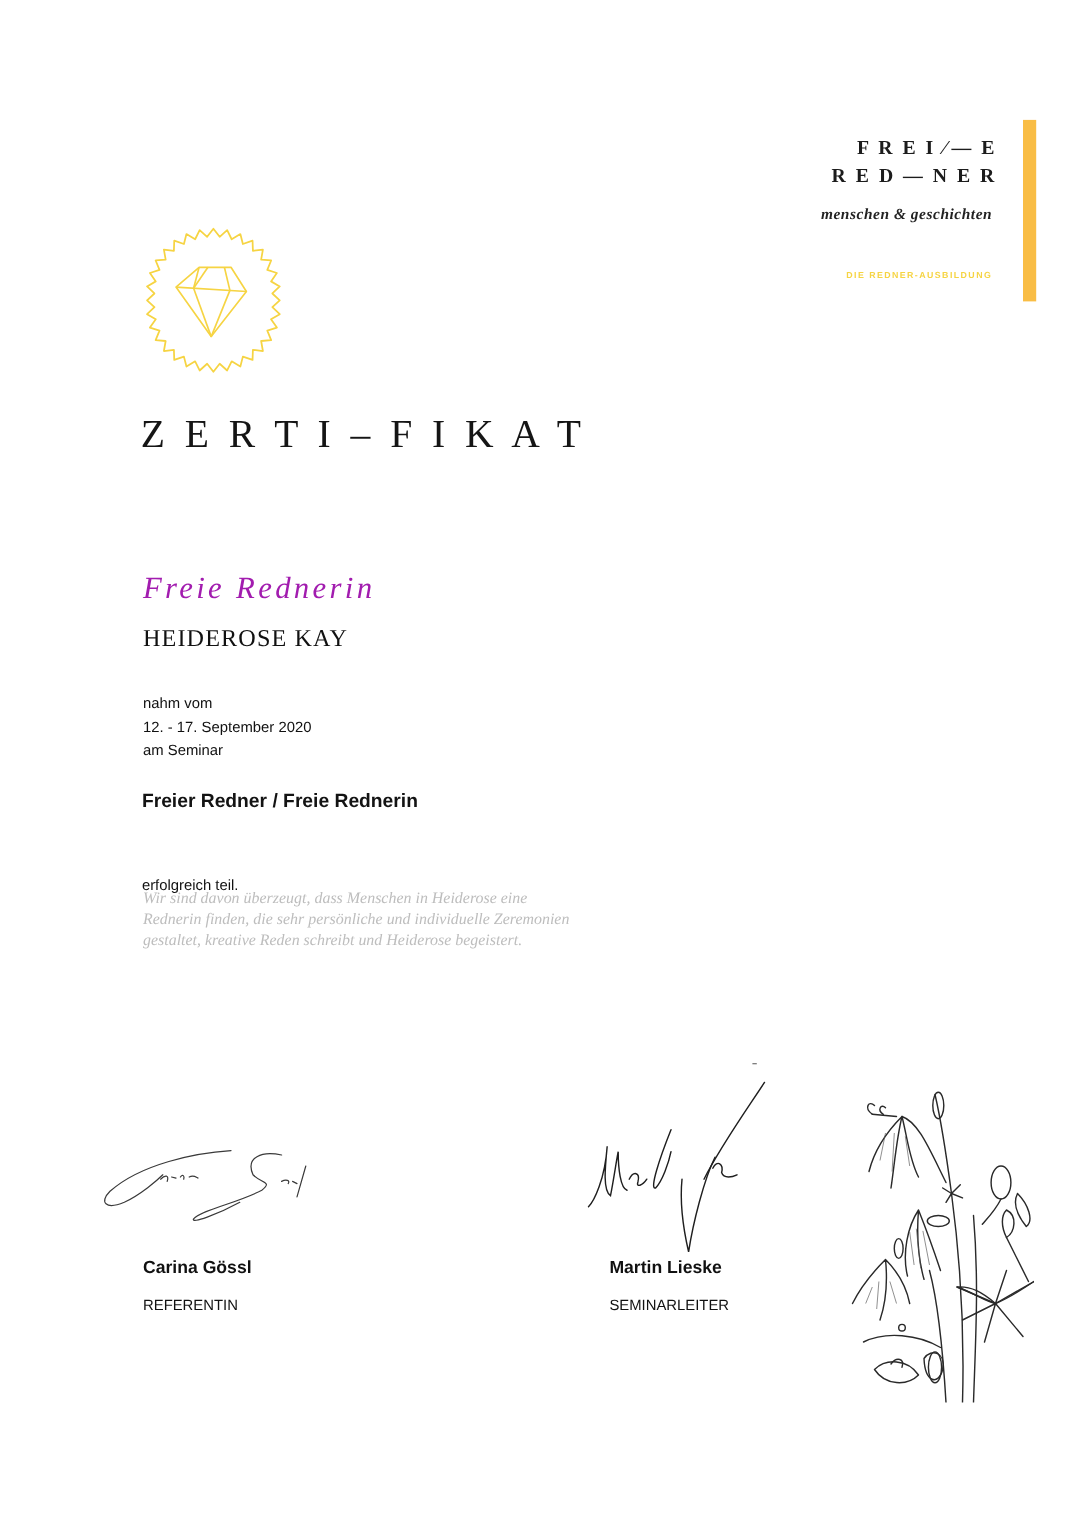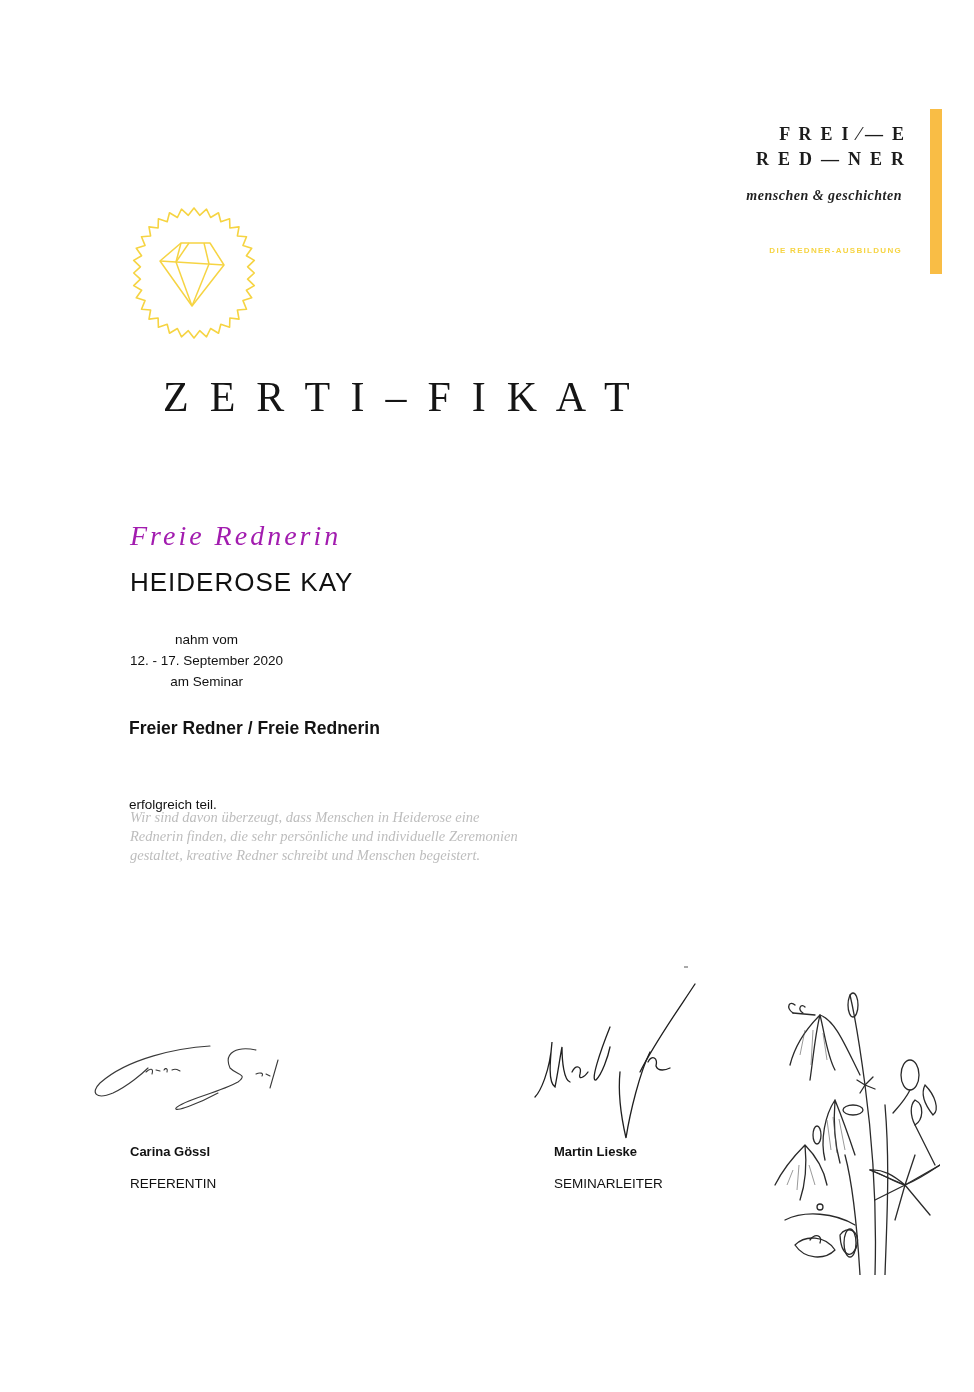--- a/index.html
+++ b/index.html
@@ -36,37 +36,36 @@
       text-align: right;
     }
     .accent-bar {
       background: #f9bd45;
       width: 12px;
     }
 
     
     .title {
       font-family: "Liberation Serif", serif;
-      font-size: 42px;
+      font-size: 36px;
       color: #151515;
       white-space: pre;
       letter-spacing: 0;
-      margin-left: 35px;
     }
 
     .role {
       font-family: "Liberation Serif", serif;
       font-style: italic;
       font-size: 28px;
       letter-spacing: 3px;
       color: #a21caf;
     }
     .name {
-      font-family: Liberation Sans, sans-serif;
-      font-size: 26px;
+      font-family: Liberation Serif, serif;
+      font-size: 22px;
       letter-spacing: 1px;
       color: #111;
     }
     .small {
       font-family: "Liberation Sans", sans-serif;
       font-size: 13.5px;
       line-height: 21px;
       color: #111;
     }
     .course {
@@ -80,21 +79,21 @@
       font-family: "Liberation Serif", serif;
       font-style: italic;
       font-size: 14.5px;
       line-height: 19px;
       color: #bdbdbd;
       width: 400px;
     }
     .sig-name {
       font-family: "Liberation Sans", sans-serif;
       font-weight: bold;
-      font-size: 13px;
+      font-size: 16px;
       color: #111;
     }
     .sig-role {
       font-family: "Liberation Sans", sans-serif;
       font-size: 13.5px;
       color: #111;
       margin-top: 17px;
     }
   </style>
 </head>
@@ -120,31 +119,31 @@
     </g>
   </svg>
 </div>
 
 <div class="abs title" style="left:128px; top:373px;">Z  E  R  T  I  –  F  I  K  A  T</div>
 
 <div class="abs role" style="left:130px; top:520px;">Freie Rednerin</div>
 
 <div class="abs name" style="left:130px; top:567px;">HEIDEROSE KAY</div>
 
-<div class="abs small" style="left:130px; top:629px;text-align:center;">
+<div class="abs small" style="left:130px; top:629px;">
   <div>nahm vom</div>
   <div>12. - 17. September 2020</div>
   <div>am Seminar</div>
 </div>
 
 <div class="abs course" style="left:129px; top:718px;">Freier Redner / Freie Rednerin</div>
 
 <div class="abs small" style="left:129px; top:794px;text-align:right;">erfolgreich teil.</div>
 
-<div class="abs quote" style="left:130px; top:808px;">Wir sind davon überzeugt, dass Menschen in Heiderose eine Rednerin finden, die sehr persönliche und individuelle Zeremonien gestaltet, kreative Redner schreibt und Menschen begeistert.</div>
+<div class="abs quote" style="left:130px; top:808px;">Wir sind davon überzeugt, dass Menschen in Heiderose eine Rednerin finden, die sehr persönliche und individuelle Zeremonien gestaltet, kreative Reden schreibt und Heiderose begeistert.</div>
 
 <div class="abs" style="left:88px; top:1038px; width:210px; height:80px;">
   <svg width="210" height="80" viewBox="0 0 210 80">
     <g fill="none" stroke="#3a3a3a" stroke-width="1.1" stroke-linecap="round">
       <path d="M122,8 C90,10 40,20 12,45 C2,55 8,62 25,55 C40,48 55,35 60,30"></path>
       <path d="M58,34 C62,30 66,30 64,36 M68,32 L72,33 M76,32 C78,29 80,31 79,34 M84,32 C88,30 90,32 92,33"></path>
       <path d="M168,12 C150,8 135,14 142,30 C150,38 160,36 150,44 C130,55 95,62 88,70 C85,75 110,66 130,55"></path>
       <path d="M168,36 C172,34 176,35 174,38 M178,36 L182,38"></path>
       <path d="M190,22 L182,50"></path>
     </g>

